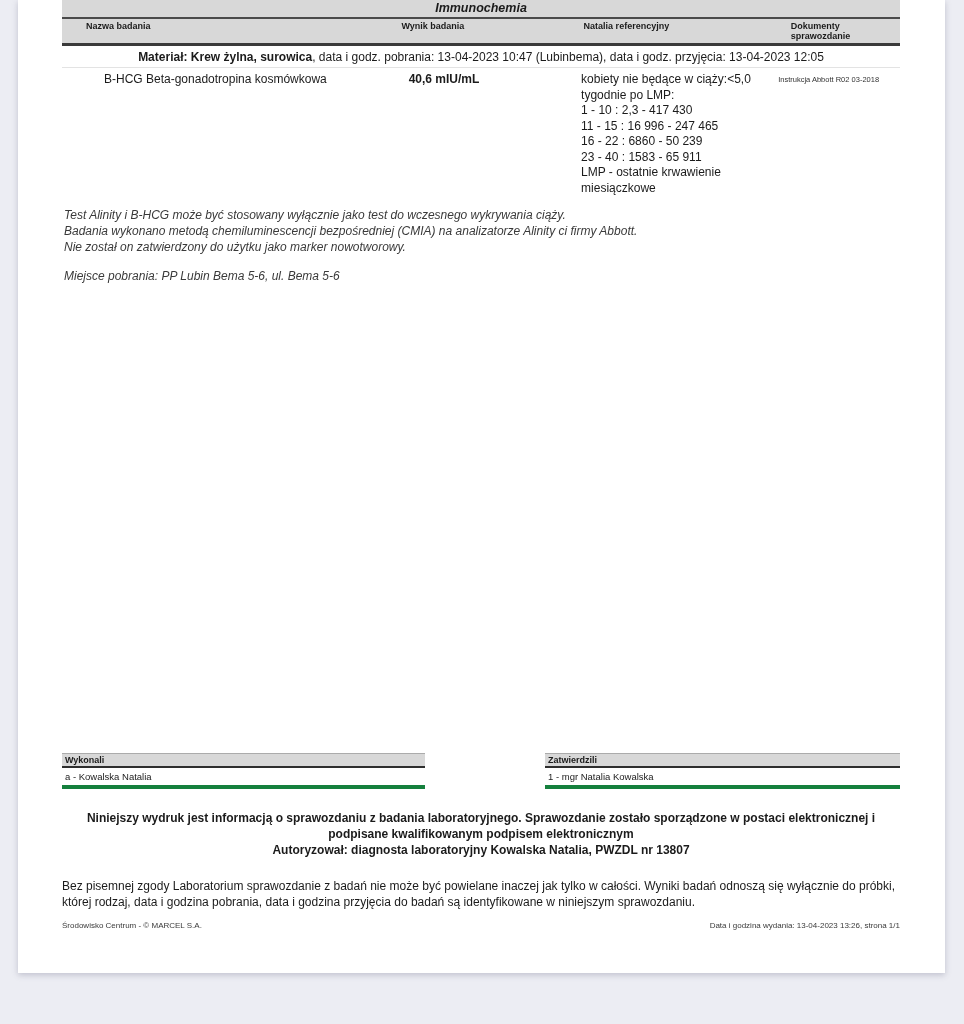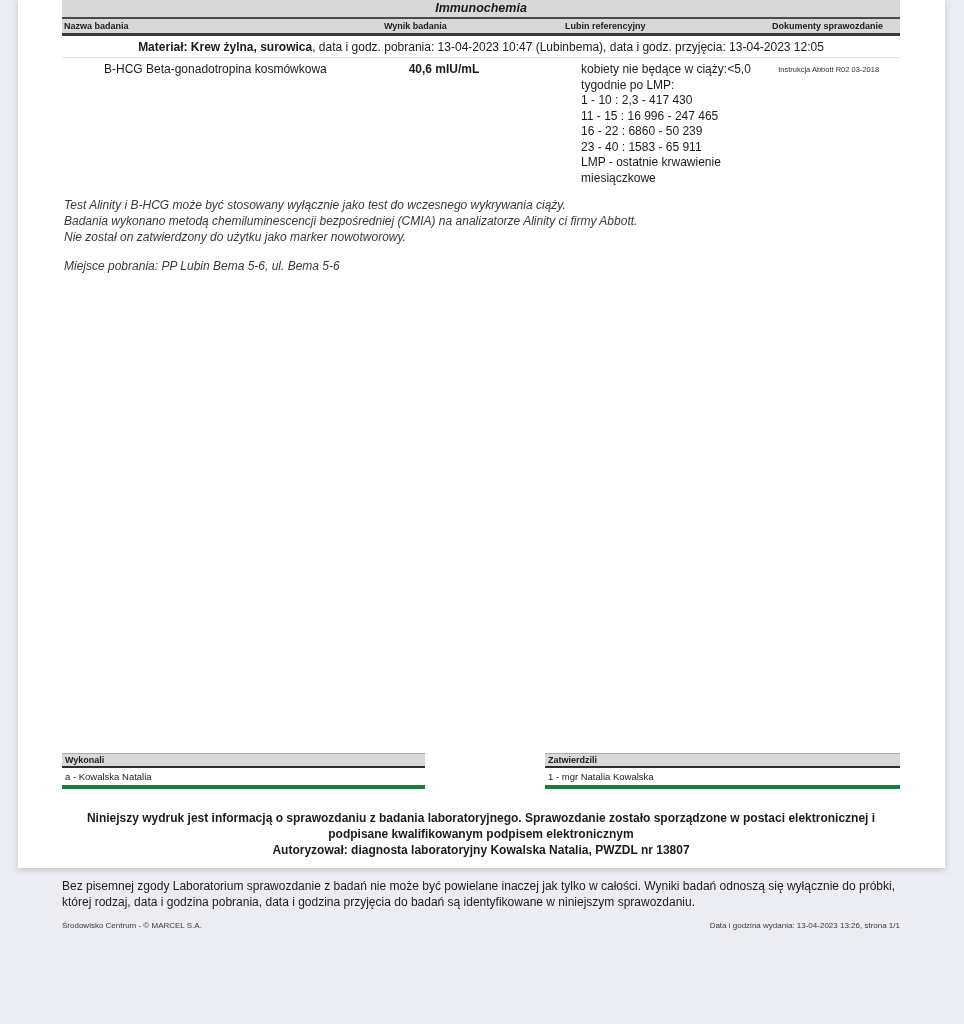--- a/index.html
+++ b/index.html
@@ -3,35 +3,35 @@
 <meta charset="utf-8">
 <style>
   html,body { margin:0; padding:0; }
   body {
     width:964px; height:1024px; position:relative; overflow:hidden;
     background:#ecedf3; color:#1b1b1b;
     font-family:"Liberation Sans", sans-serif;
     -webkit-font-smoothing:antialiased;
   }
   .page {
-    position:absolute; left:18px; top:0; width:927px; height:868px;
+    position:absolute; left:18px; top:0; width:927px; height:973px;
     background:#ffffff; box-shadow:0 2px 6px rgba(80,80,110,0.28);
   }
   .content { position:absolute; left:44px; top:0; width:838px; height:973px; }
 
   .title-band {
     background:#d8d8d8; text-align:center; font-weight:bold; font-style:italic;
     font-size:12.5px; padding:1px 0 2px; border-bottom:2px solid #4a4a4a;
   }
   .head-row {
     display:flex; background:#d8d8d8; border-bottom:3px solid #3a3a3a;
     font-size:9px; font-weight:bold; padding:2px 0 2px;
   }
   .c1 { width:320px; } .c2 { width:181px; } .c3 { width:207px; } .c4 { width:130px; }
-  .head-row .col { padding-left:2px; box-sizing:border-box; }
+  .head-row .col { padding-left:16px; box-sizing:border-box;margin-left:8px; }
 
   .material-row {
     text-align:center; font-size:12px; padding:4px 0 3px;
     border-bottom:1px solid #e3e3e3;
   }
   .material-row .b { font-weight:bold; }
 
   .result-row { display:flex; padding-top:4px; font-size:12px;margin-left:40px; }
   .result-row .col { box-sizing:border-box; padding-left:2px; }
   .result-bold { font-weight:bold; }
@@ -70,21 +70,21 @@
 <body>
 
 <div class="page">
   <div class="content">
 
     <div class="title-band">Immunochemia</div>
 
     <div class="head-row">
       <div class="col c1">Nazwa badania</div>
       <div class="col c2">Wynik badania</div>
-      <div class="col c3">Lubin referencyjny</div>
+      <div class="col c3">Natalia referencyjny</div>
       <div class="col c4">Dokumenty sprawozdanie</div>
     </div>
 
     <div class="material-row">
       <span class="b">Materiał: Krew żylna, surowica</span><span>, data i godz. pobrania: 13-04-2023 10:47 (Lubinbema), data i godz. przyjęcia: 13-04-2023 12:05</span>
     </div>
 
     <div class="result-row">
       <div class="col c1">B-HCG Beta-gonadotropina kosmówkowa</div>
       <div class="col c2 result-bold">40,6 mIU/mL</div>

